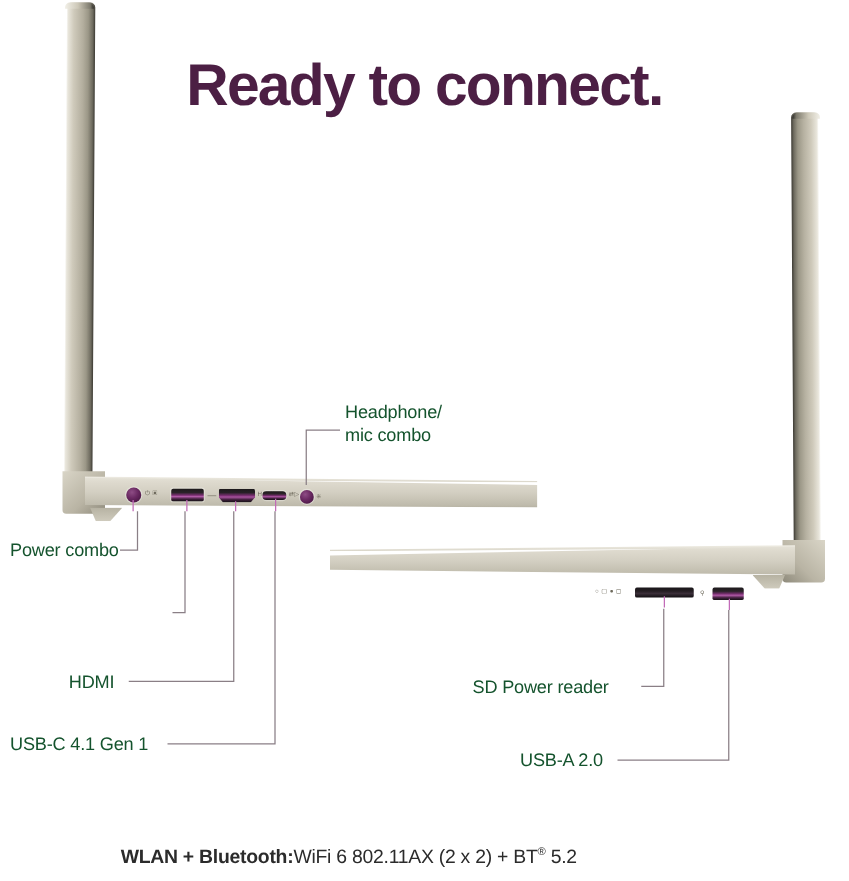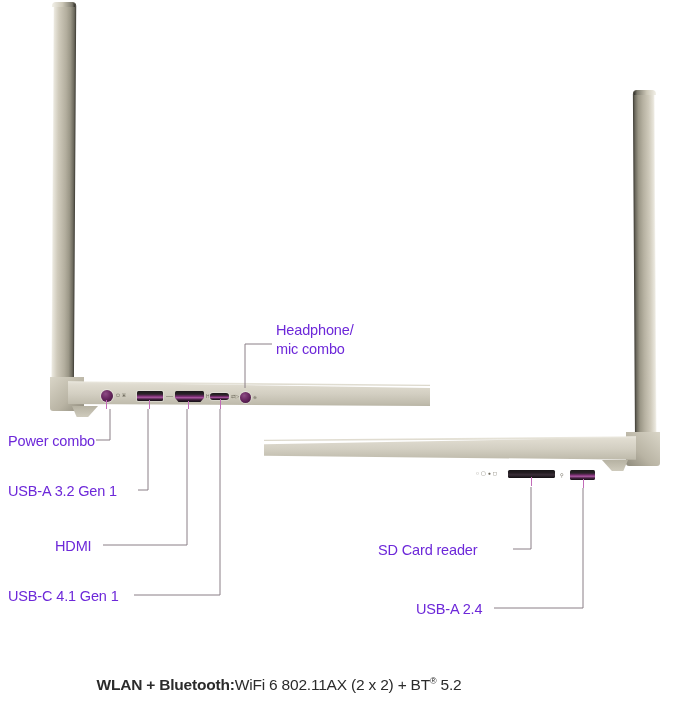--- a/index.html
+++ b/index.html
@@ -49,21 +49,21 @@
   }
   #footer-spec .sup {
     font-size: 9px;
     vertical-align: super;
   }
 
   
   .callout {
     position: absolute;
     font-size: 14.5px;
-    color: #6d28d9;
+    color: #14532d;
     letter-spacing: -0.15px;
     line-height: 1.28;
     white-space: pre-line;
   }
 
   
   #leaders {
     position: absolute;
     left: 0;
     top: 0;
@@ -267,20 +267,21 @@
     position: absolute;
     background: rgba(120,116,104,0.55);
     height: 1px;
   }
 </style>
 </head>
 <body>
 
 <div id="page">
 
+  <div id="heading">Ready to connect.</div>
 
   <div class="laptop" id="laptop-left">
     <div id="ll-lid"></div>
     <div id="ll-lid-top"></div>
     <div id="ll-hinge"></div>
     <div id="ll-base-top"></div>
     <div id="ll-base"></div>
     <div id="ll-foot"></div>
   </div>
 
@@ -343,27 +344,26 @@
 
       <path d="M 583 488 L 583 608 L 494 608"></path>
     </g>
   </svg>
 
   <div class="callout" style="left:276px; top:321px;">Headphone/
 mic combo</div>
 
   <div class="callout" style="left:8px; top:432px;">Power combo</div>
 
-  <div class="callout" style="left:8px; top:482px;">USB-A 3.2 Gen 1</div>
 
   <div class="callout" style="left:55px; top:537px;">HDMI</div>
 
   <div class="callout" style="left:8px; top:587px;">USB-C 4.1 Gen 1</div>
 
-  <div class="callout" style="left:378px; top:541px;">SD Card reader</div>
-
-  <div class="callout" style="left:416px; top:600px;">USB-A 2.4</div>
+  <div class="callout" style="left:378px; top:541px;">SD Power reader</div>
+
+  <div class="callout" style="left:416px; top:600px;">USB-A 2.0</div>
 
   <div id="footer-spec">
     <span class="bold">WLAN + Bluetooth:</span><span>WiFi 6 802.11AX (2 x 2) + BT</span><span class="sup">®</span><span> 5.2</span>
   </div>
 
 </div>
 
 </body></html>

